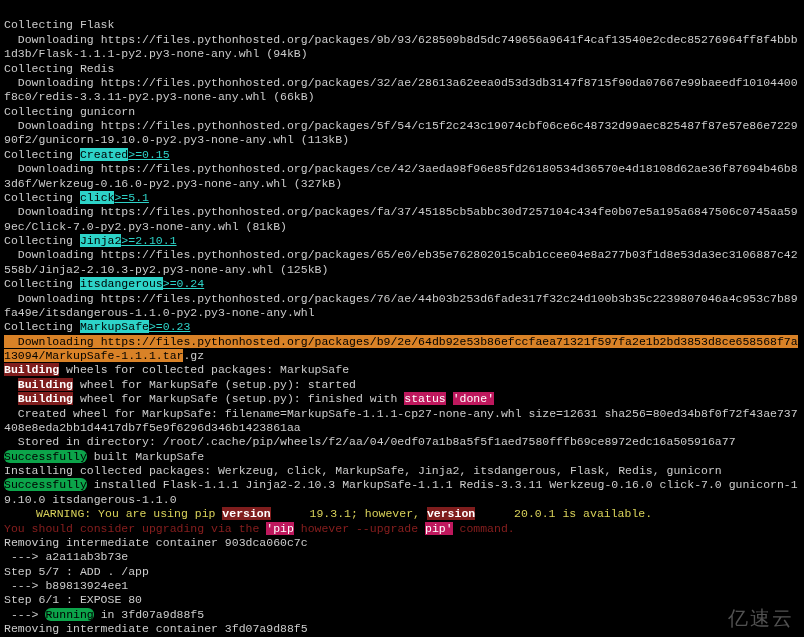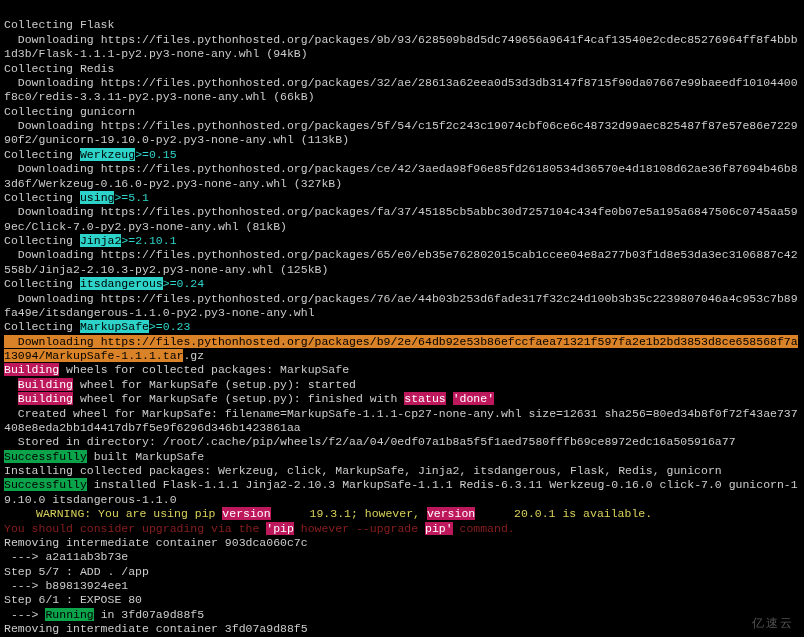--- a/index.html
+++ b/index.html
@@ -8,67 +8,67 @@
     background: #000;
     color: #ccc;
     font-family: "Consolas", "Menlo", "Courier New", monospace;
     font-size: 11.5px;
     line-height: 1.25;
     width: 804px;
     box-sizing: border-box;
     word-break: break-all;
   }
   .term { white-space: pre-wrap; }
-  .cyan { color: #2dd3c8; }
+  .cyan { color: #2dd3c8; text-decoration: underline; }
   .hl-cyan { background: #2dd3c8; color: #000; }
   .hl-orange { background: #d98227; color: #000; }
-  .hl-red { background: #be185d; color: #fff; }
-  .hl-green { background: #0ca44a; color: #000; }
+  .hl-red { background: #7f1d1d; color: #fff; font-weight: bold; }
+  .hl-green { background: #0ca44a; color: #000; border-radius: 6px; }
   .hl-grey { background: #be185d; color: #fff; }
   .yellow { color: #d9d25a; padding-left: 32px; }
   .darkred { color: #8a1f1f; text-align: center; }
   .logo {
     position: fixed;
     right: 10px;
     bottom: 6px;
-    font-size: 12px;
+    font-size: 20px;
     color: #888;
     opacity: .6;
     font-family: Liberation Sans, sans-serif;
     letter-spacing: 2px;
   }
 </style>
 </head>
 <body>
 
 <div class="term">
 <span>Collecting Flask</span>
 <span>  Downloading https://files.pythonhosted.org/packages/9b/93/628509b8d5dc749656a9641f4caf13540e2cdec85276964ff8f4bbb1d3b/Flask-1.1.1-py2.py3-none-any.whl (94kB)</span>
 <span>Collecting Redis</span>
 <span>  Downloading https://files.pythonhosted.org/packages/32/ae/28613a62eea0d53d3db3147f8715f90da07667e99baeedf10104400f8c0/redis-3.3.11-py2.py3-none-any.whl (66kB)</span>
 <span>Collecting gunicorn</span>
 <span>  Downloading https://files.pythonhosted.org/packages/5f/54/c15f2c243c19074cbf06ce6c48732d99aec825487f87e57e86e722990f2/gunicorn-19.10.0-py2.py3-none-any.whl (113kB)</span>
-<span><span>Collecting </span><span class="hl-cyan">Werkzeug</span><span class="cyan">&gt;=0.15</span></span>
+<span><span>Collecting </span><span class="hl-cyan">Created</span><span class="cyan">&gt;=0.15</span></span>
 <span>  Downloading https://files.pythonhosted.org/packages/ce/42/3aeda98f96e85fd26180534d36570e4d18108d62ae36f87694b46b83d6f/Werkzeug-0.16.0-py2.py3-none-any.whl (327kB)</span>
-<span><span>Collecting </span><span class="hl-cyan">using</span><span class="cyan">&gt;=5.1</span></span>
+<span><span>Collecting </span><span class="hl-cyan">click</span><span class="cyan">&gt;=5.1</span></span>
 <span>  Downloading https://files.pythonhosted.org/packages/fa/37/45185cb5abbc30d7257104c434fe0b07e5a195a6847506c0745aa599ec/Click-7.0-py2.py3-none-any.whl (81kB)</span>
 <span><span>Collecting </span><span class="hl-cyan">Jinja2</span><span class="cyan">&gt;=2.10.1</span></span>
 <span>  Downloading https://files.pythonhosted.org/packages/65/e0/eb35e762802015cab1ccee04e8a277b03f1d8e53da3ec3106887c42558b/Jinja2-2.10.3-py2.py3-none-any.whl (125kB)</span>
 <span><span>Collecting </span><span class="hl-cyan">itsdangerous</span><span class="cyan">&gt;=0.24</span></span>
 <span>  Downloading https://files.pythonhosted.org/packages/76/ae/44b03b253d6fade317f32c24d100b3b35c2239807046a4c953c7b89fa49e/itsdangerous-1.1.0-py2.py3-none-any.whl</span>
 <span><span>Collecting </span><span class="hl-cyan">MarkupSafe</span><span class="cyan">&gt;=0.23</span></span>
 <span><span class="hl-orange">  Downloading https://files.pythonhosted.org/packages/b9/2e/64db92e53b86efccfaea71321f597fa2e1b2bd3853d8ce658568f7a13094/MarkupSafe-1.1.1.tar</span><span>.gz</span></span>
 <span><span class="hl-red">Building</span><span> wheels for collected packages: MarkupSafe</span></span>
 <span><span>  </span><span class="hl-red">Building</span><span> wheel for MarkupSafe (setup.py): started</span></span>
 <span><span>  </span><span class="hl-red">Building</span><span> wheel for MarkupSafe (setup.py): finished with </span><span class="hl-grey">status</span><span> </span><span class="hl-grey">'done'</span></span>
 <span>  Created wheel for MarkupSafe: filename=MarkupSafe-1.1.1-cp27-none-any.whl size=12631 sha256=80ed34b8f0f72f43ae737408e8eda2bb1d4417db7f5e9f6296d346b1423861aa</span>
 <span>  Stored in directory: /root/.cache/pip/wheels/f2/aa/04/0edf07a1b8a5f5f1aed7580fffb69ce8972edc16a505916a77</span>
 <span><span class="hl-green">Successfully</span><span> built MarkupSafe</span></span>
 <span>Installing collected packages: Werkzeug, click, MarkupSafe, Jinja2, itsdangerous, Flask, Redis, gunicorn</span>
-<span><span class="hl-green">Successfully</span><span> installed Flask-1.1.1 Jinja2-2.10.3 MarkupSafe-1.1.1 Redis-6.3.11 Werkzeug-0.16.0 click-7.0 gunicorn-19.10.0 itsdangerous-1.1.0</span></span>
+<span><span class="hl-green">Successfully</span><span> installed Flask-1.1.1 Jinja2-2.10.3 MarkupSafe-1.1.1 Redis-3.3.11 Werkzeug-0.16.0 click-7.0 gunicorn-19.10.0 itsdangerous-1.1.0</span></span>
 <span><span class="yellow">WARNING: You are using pip </span><span class="hl-red">version</span><span class="yellow"> 19.3.1; however, </span><span class="hl-red">version</span><span class="yellow"> 20.0.1 is available.</span></span>
 <span><span class="darkred">You should consider upgrading via the </span><span class="hl-grey">'pip</span><span class="darkred"> however --upgrade </span><span class="hl-grey">pip'</span><span class="darkred"> command.</span></span>
 <span>Removing intermediate container 903dca060c7c</span>
 <span> ---&gt; a2a11ab3b73e</span>
 <span>Step 5/7 : ADD . /app</span>
 <span> ---&gt; b89813924ee1</span>
 <span>Step 6/1 : EXPOSE 80</span>
 <span><span> ---&gt; </span><span class="hl-green">Running</span><span> in 3fd07a9d88f5</span></span>
 <span>Removing intermediate container 3fd07a9d88f5</span>
 <span> ---&gt; 9c0a5262aced</span>

